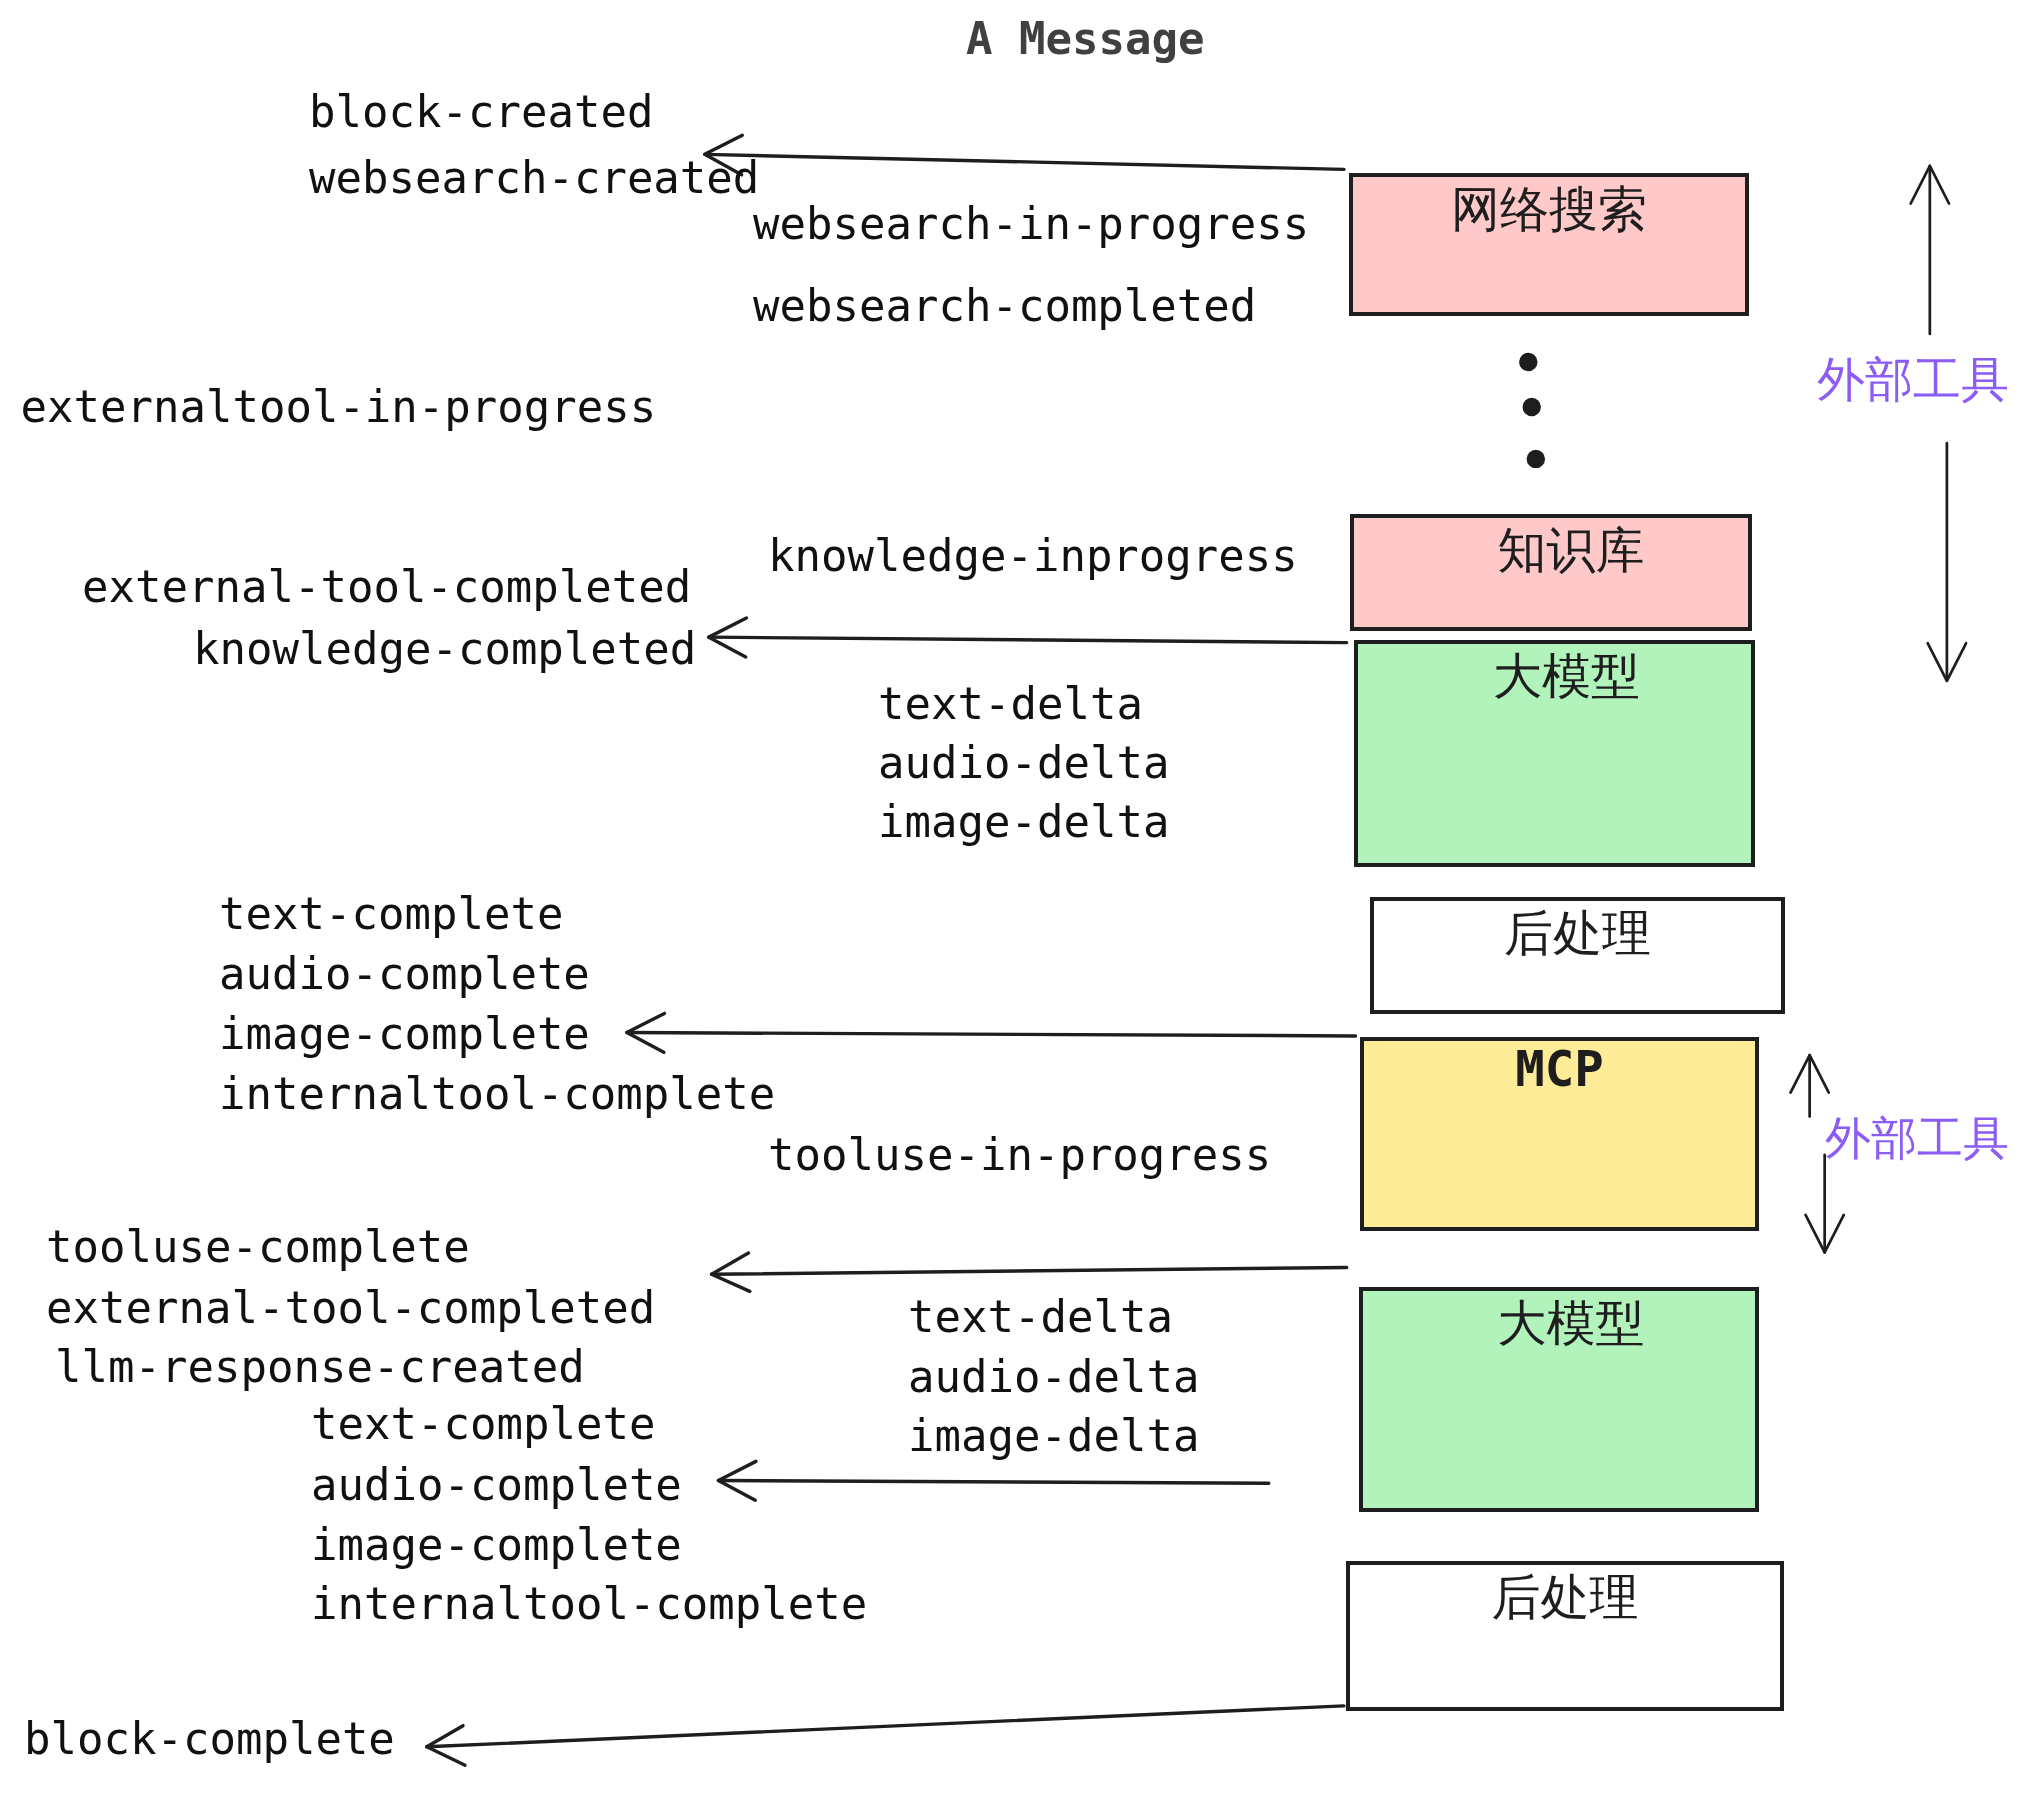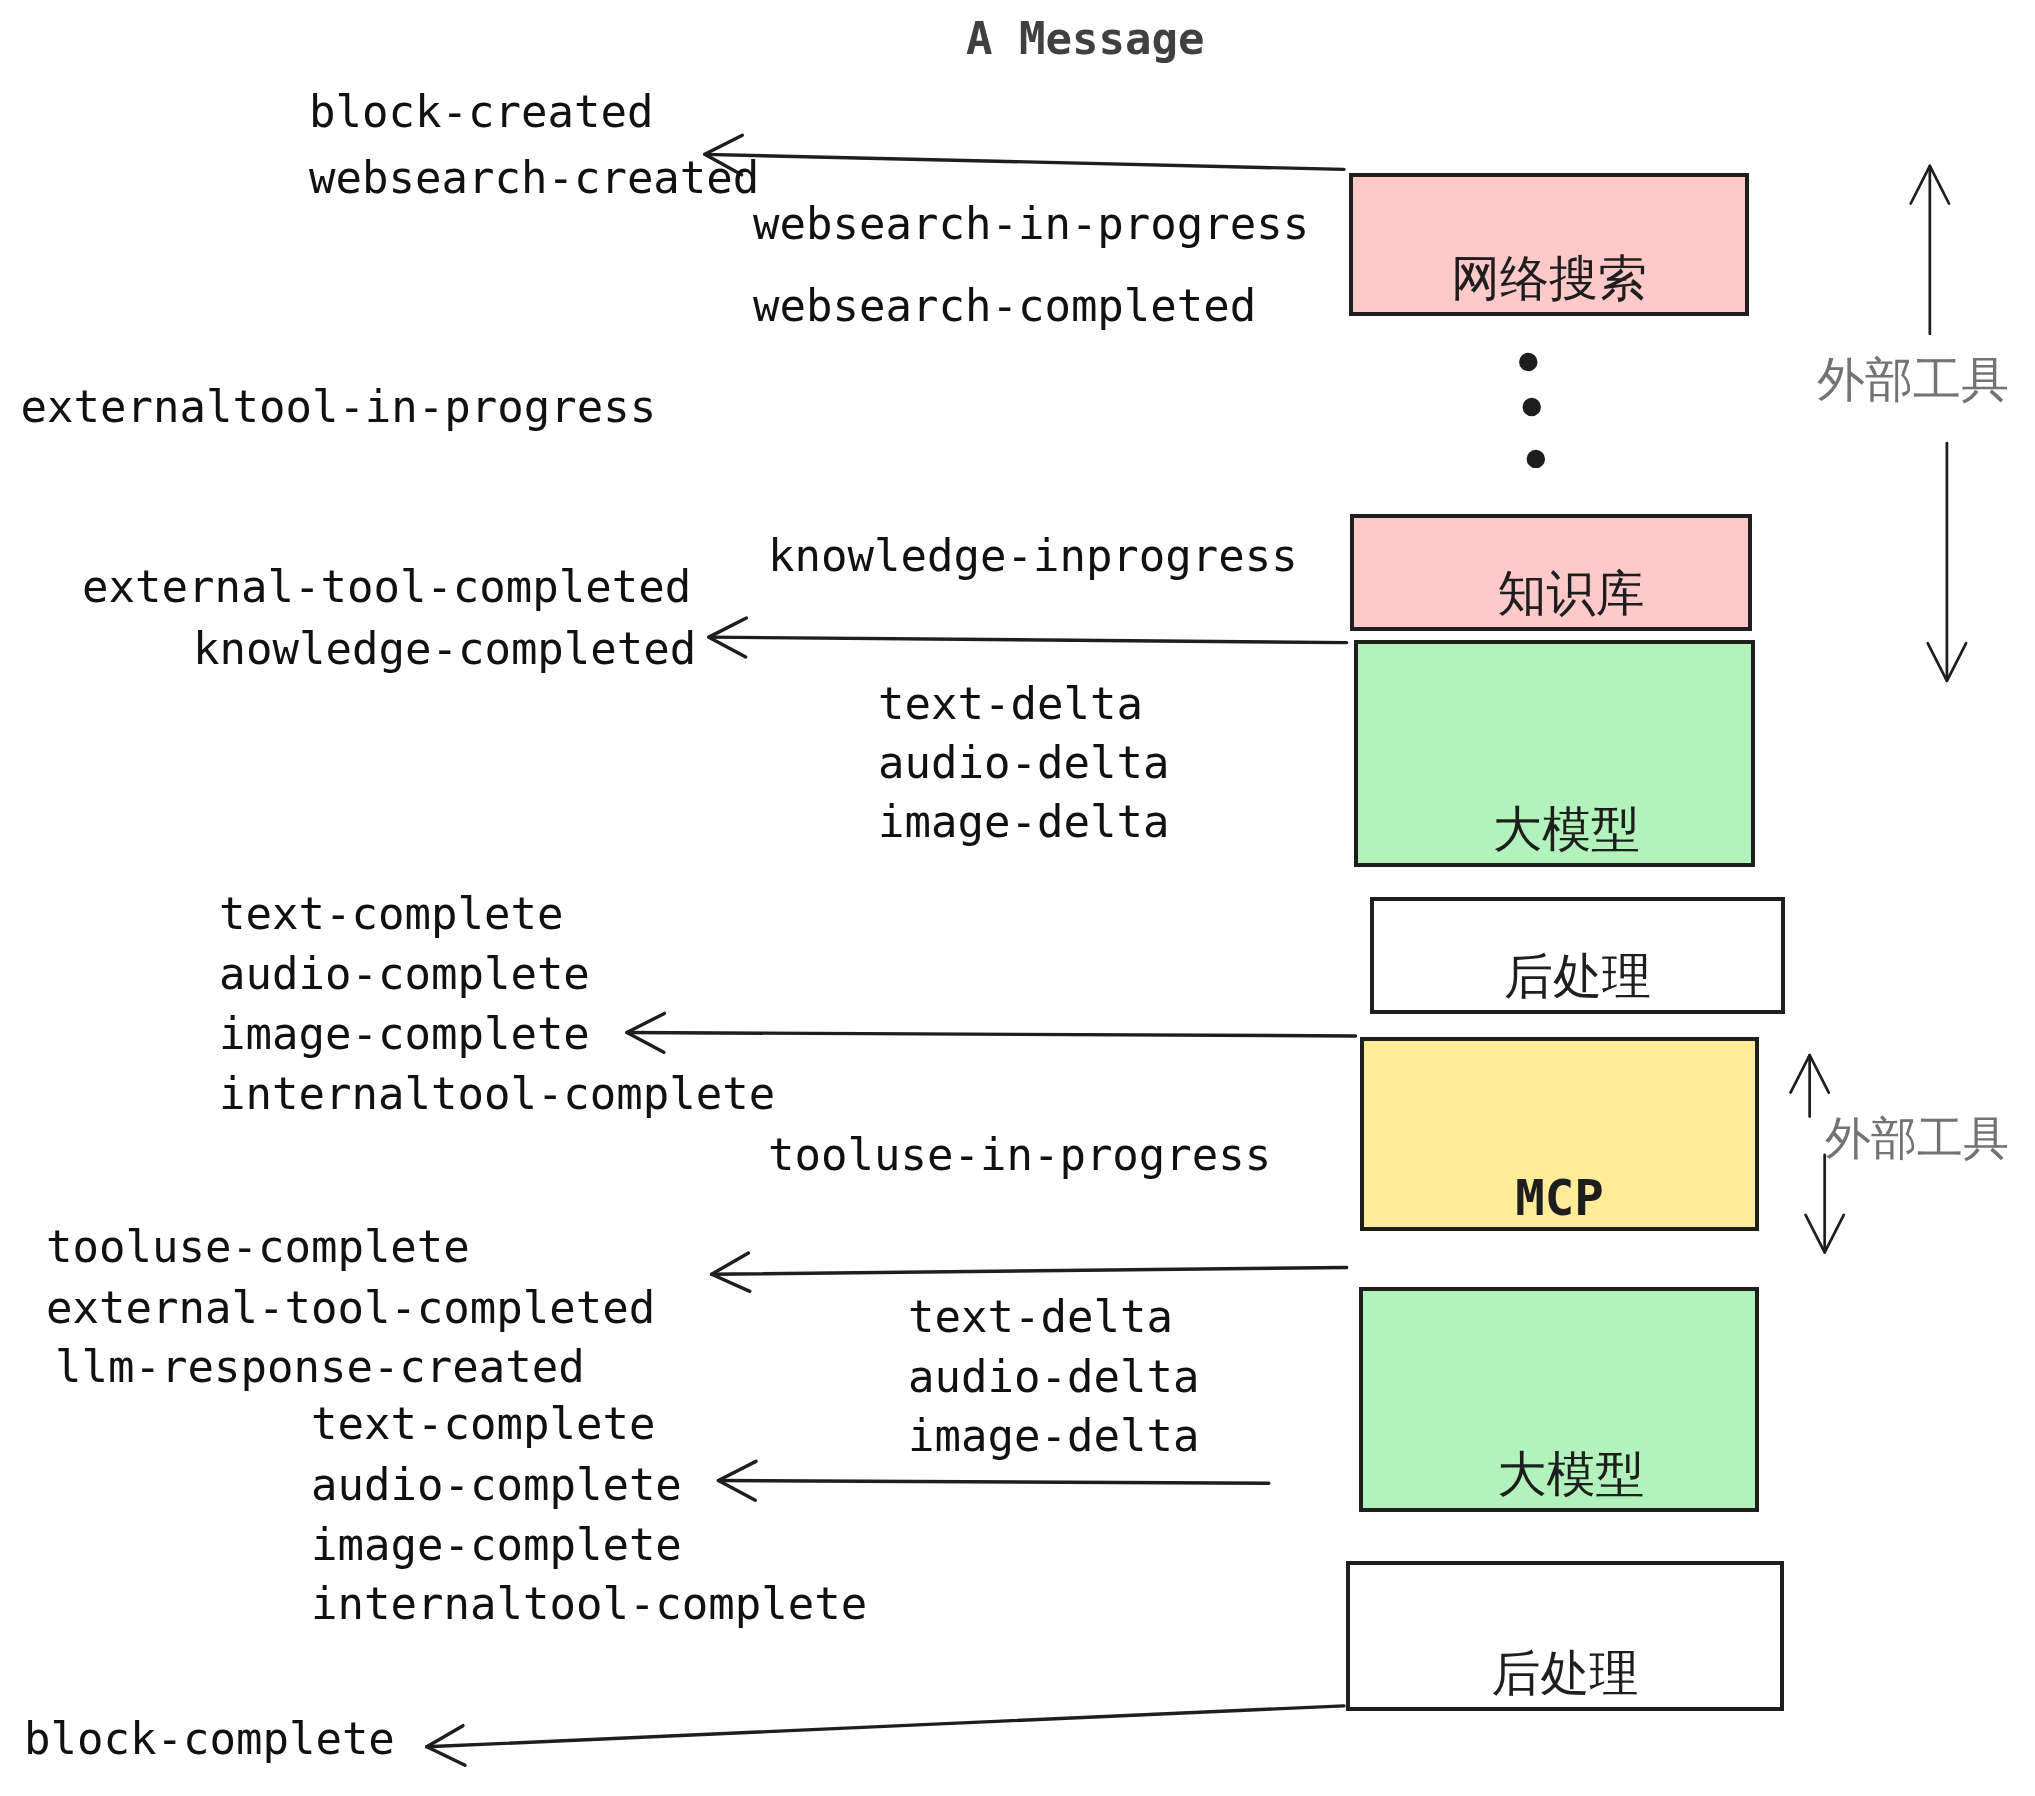--- a/index.html
+++ b/index.html
@@ -22,38 +22,38 @@
     position:absolute;
     font:44px/48px "DejaVu Sans Mono", monospace;
     font-weight:bold;
     color:#404040;
     white-space:pre;
   }
   .box{
     position:absolute;
     box-sizing:border-box;
     border:4.1px solid #1e1e1e;
-    display:flex;align-items:flex-end;justify-content:center;
+    display:flex;align-items:flex-start;justify-content:center;
   }
   .box .lbl{
     font-family:"DejaVu Sans", "Liberation Sans", sans-serif;
     font-size:49px;color:#1e1e1e;white-space:pre;
   }
   .box .lbl.mono{
     font-family:"DejaVu Sans Mono", monospace;
     font-size:49px;font-weight:bold;
   }
   .pink{background:#ffc9c9;}
   .green{background:#b2f2bb;padding-left:24px;}
   .yellow{background:#ffec99;}
   .white{background:#ffffff;}
   .annot{
     position:absolute;
     font-family:"DejaVu Sans", "Liberation Sans", sans-serif;
-    font-size:48px;line-height:51px;color:#737373;white-space:pre;
+    font-size:48px;line-height:51px;color:#8b5cf6;white-space:pre;
   }
 </style>
 </head>
 <body>
 
 <div class="canvas">
 
   <svg class="arrow-layer" viewBox="0 0 2980 2630" fill="none" stroke="#1e1e1e" stroke-width="5" stroke-linecap="round" stroke-linejoin="round">
 
     <g>

